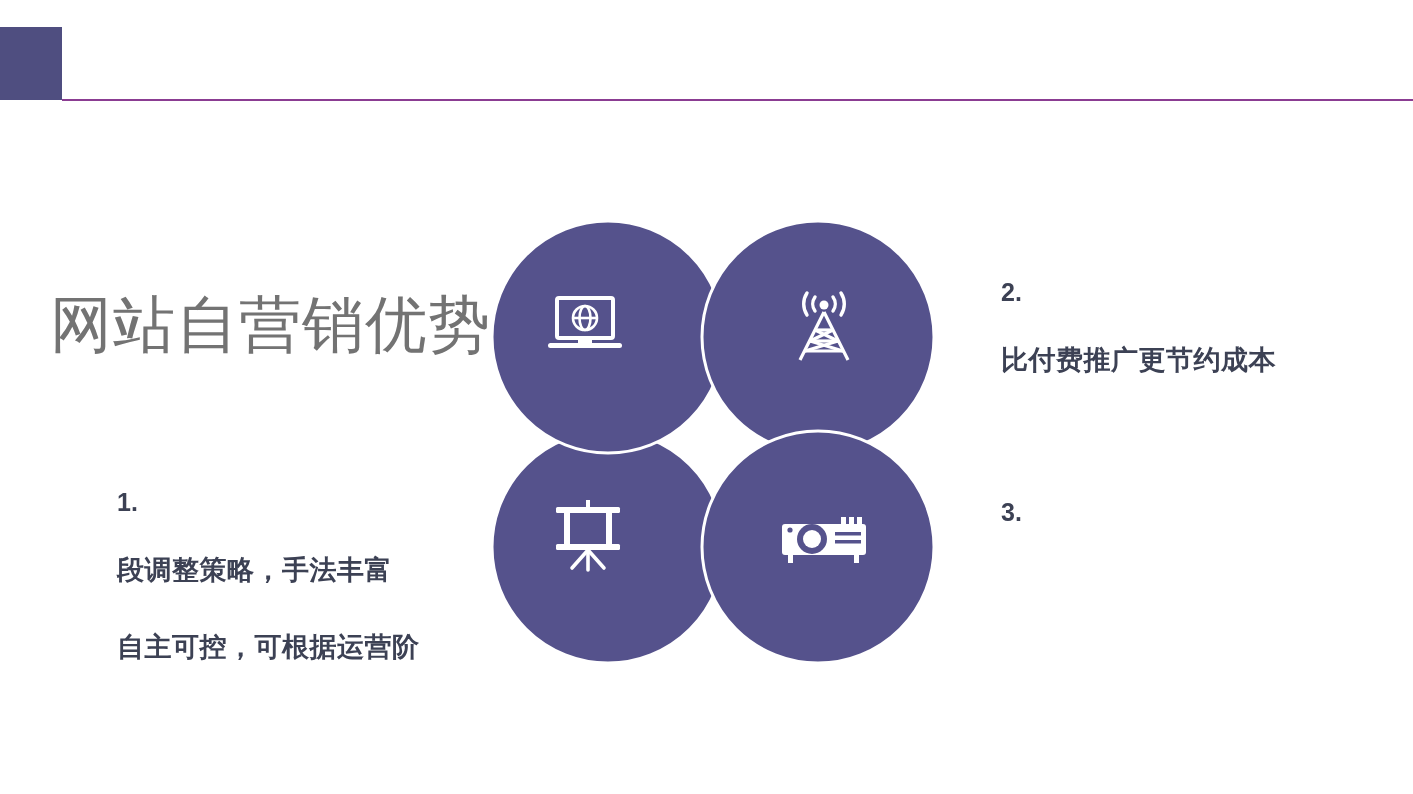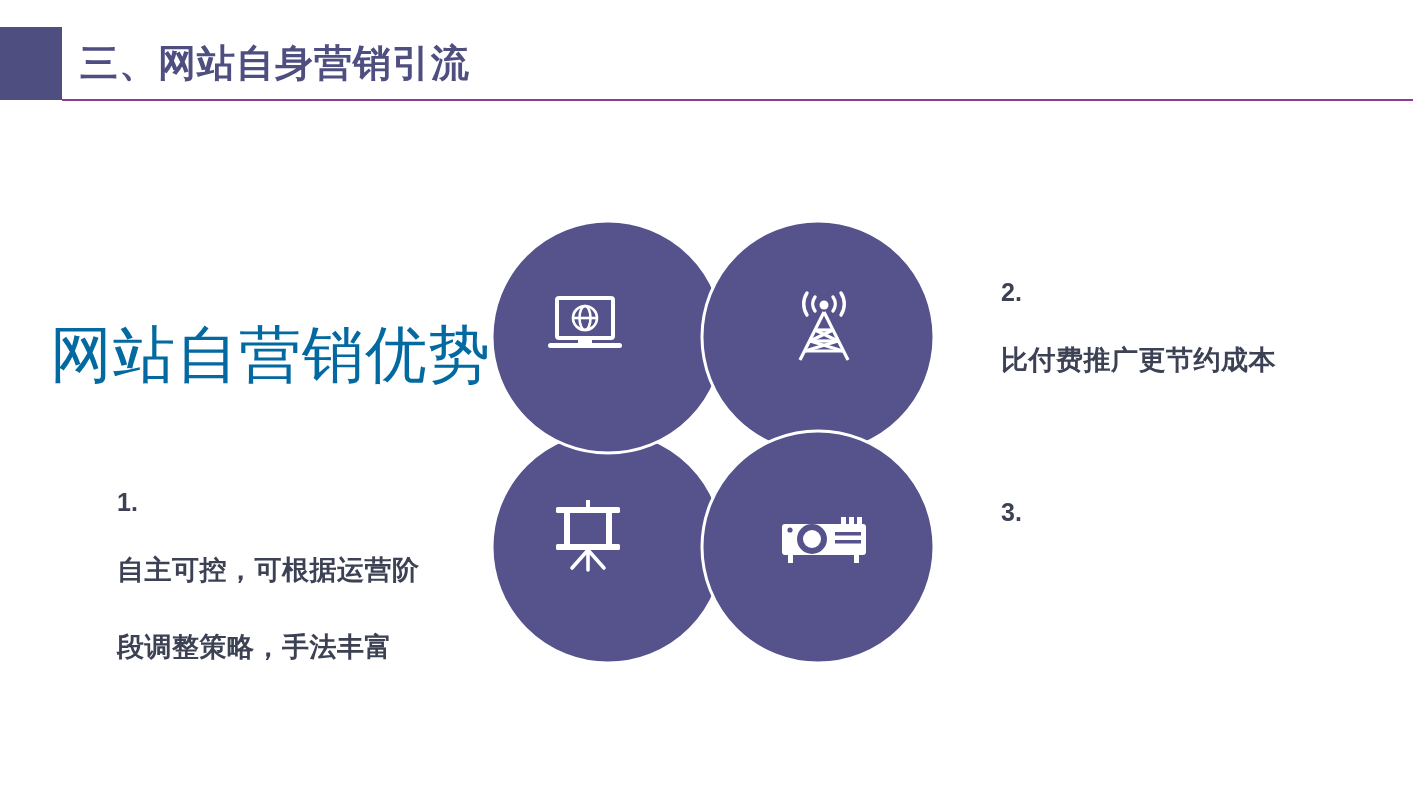--- a/index.html
+++ b/index.html
@@ -44,24 +44,23 @@
     background: #8B3D92;
   }
 
   
   .main-heading {
     position: absolute;
     left: 50px;
     top: 283px;
     font-size: 62px;
     font-weight: normal;
-    color: #0369a1;
+    color: #737373;
     letter-spacing: 1px;
     white-space: nowrap;
-    margin-top: 30px;
   }
 
   
   .info-block {
     position: absolute;
   }
   .info-num {
     font-size: 25px;
     font-weight: bold;
     color: #3C4154;
@@ -101,29 +100,28 @@
   .icon-tower    { left: 785px; top: 288px; }
   .icon-board    { left: 552px; top: 500px; }
   .icon-projector{ left: 781px; top: 512px; }
 </style>
 </head>
 <body>
 
 <div class="slide">
 
   <div class="header-block"></div>
-  <div class="header-title">三、网站自身营销引流</div>
   <div class="header-rule"></div>
 
   <div class="main-heading">网站自营销优势</div>
 
   <div class="info-block block-1">
     <div class="info-num">1.</div>
+    <div class="info-line">段调整策略，手法丰富</div>
     <div class="info-line">自主可控，可根据运营阶</div>
-    <div class="info-line">段调整策略，手法丰富</div>
   </div>
 
   <div class="info-block block-2">
     <div class="info-num">2.</div>
     <div class="info-line">比付费推广更节约成本</div>
   </div>
 
   <div class="info-block block-3">
     <div class="info-num">3.</div>
   </div>

